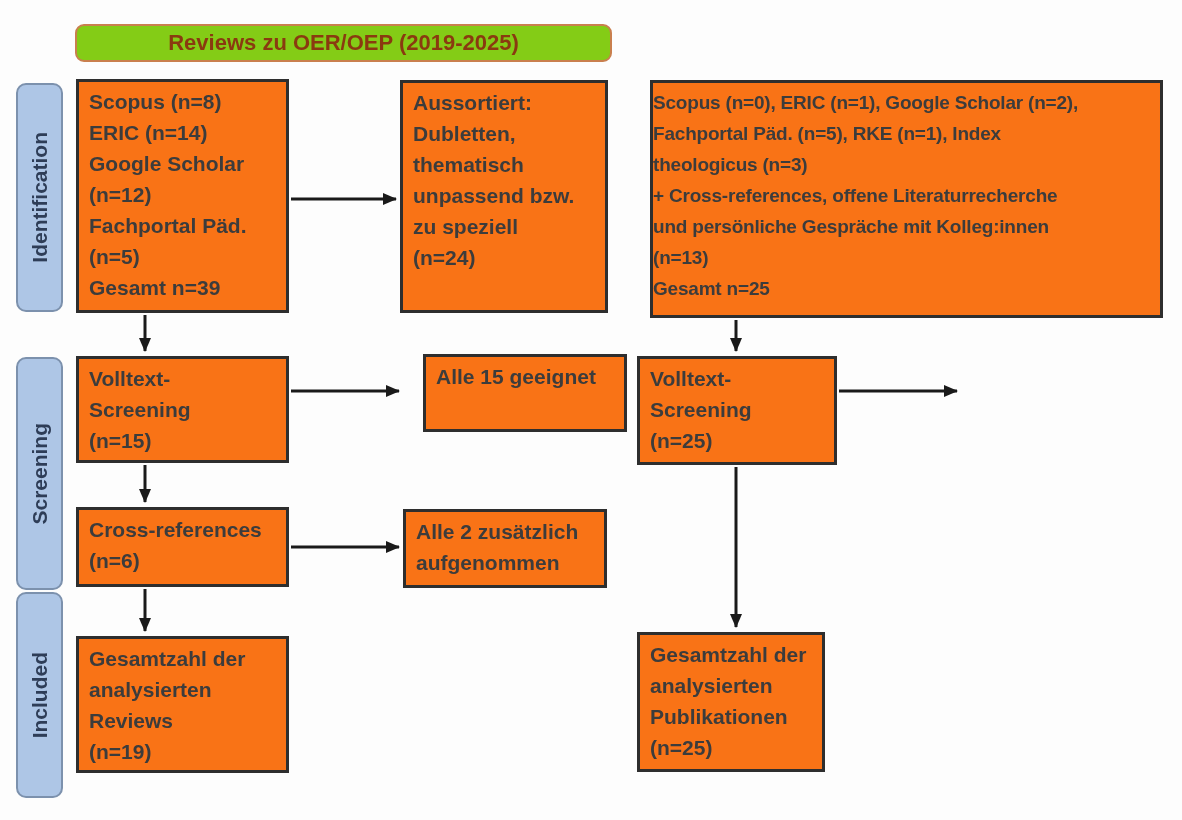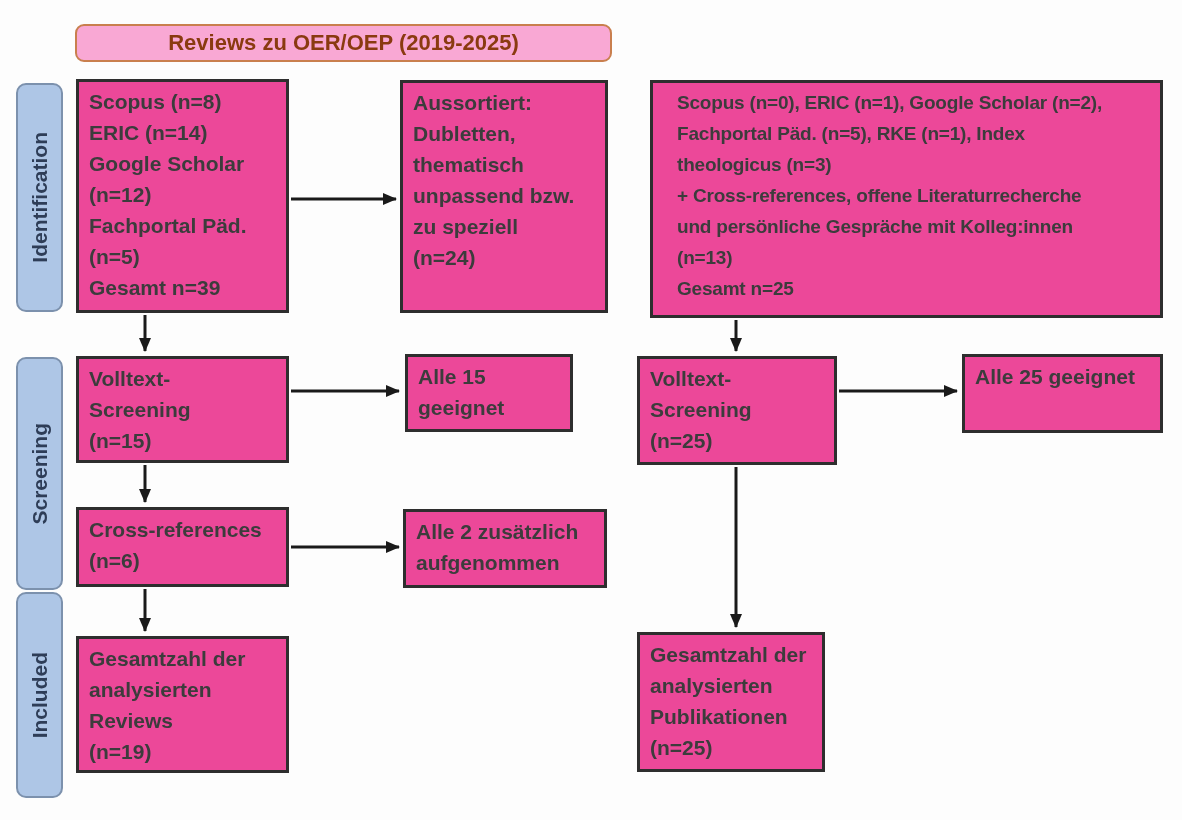--- a/index.html
+++ b/index.html
@@ -3,21 +3,21 @@
 <meta charset="utf-8">
 <style>
   html,body { margin:0; padding:0; background:#ffffff; }
   .canvas {
     position:relative; width:1182px; height:820px;
     background:#fdfdfd; overflow:hidden;
     font-family:"Liberation Sans", sans-serif;
   }
   .header {
     position:absolute; box-sizing:border-box; height:38px;
-    background:#f9a8d4; border:2px solid #C97F4E; border-radius:9px;
+    background:#84cc16; border:2px solid #C97F4E; border-radius:9px;
     color:#8A3A10; font-weight:700; font-size:22px;
     display:flex; align-items:center; justify-content:center;
   }
   #header-left  { left:75px;  top:24px; width:537px; }
   #header-right { left:630px; top:24px; width:533px; }
 
   .stage {
     position:absolute; box-sizing:border-box; left:16px; width:47px;
     background:#AEC6E6; border:2px solid #7C91AD; border-radius:10px;
     display:flex; align-items:center; justify-content:center;
@@ -25,31 +25,31 @@
   .stage span {
     writing-mode:vertical-rl; transform:rotate(180deg);
     color:#2E3D57; font-weight:700; font-size:21px; white-space:nowrap;
   }
   #stage-identification { top:83px;  height:229px; }
   #stage-screening      { top:357px; height:233px; }
   #stage-included       { top:592px; height:206px; }
 
   .box {
     position:absolute; box-sizing:border-box;
-    background:#ec4899; border:3px solid #2E2E2E;
+    background:#f97316; border:3px solid #2E2E2E;
     color:#3C3C3C; font-weight:700; font-size:21px; line-height:31px;
     padding:4px 10px; white-space:pre-line;
   }
-  .box.tight { font-size:19px; letter-spacing:-0.2px; padding:4px 24px; }
+  .box.tight { font-size:19px; letter-spacing:-0.2px; padding:4px 0; }
 
   #box-left-sources       { left:76px;  top:79px;  width:213px; height:234px; }
   #box-left-excluded      { left:400px; top:80px;  width:208px; height:233px; }
   #box-right-sources      { left:650px; top:80px;  width:513px; height:238px; }
   #box-left-fulltext      { left:76px;  top:356px; width:213px; height:107px; }
-  #box-left-fulltext-res  { left:405px; top:354px; width:168px; height:78px; }
+  #box-left-fulltext-res  { left:423px; top:354px; width:204px; height:78px; }
   #box-right-fulltext     { left:637px; top:356px; width:200px; height:109px; }
   #box-right-fulltext-res { left:962px; top:354px; width:201px; height:79px; }
   #box-left-crossref      { left:76px;  top:507px; width:213px; height:80px; }
   #box-left-crossref-res  { left:403px; top:509px; width:204px; height:79px; }
   #box-left-included      { left:76px;  top:636px; width:213px; height:137px; }
   #box-right-included     { left:637px; top:632px; width:188px; height:140px; }
 
   svg.arrows { position:absolute; left:0; top:0; width:1182px; height:820px; pointer-events:none; }
   svg.arrows line { stroke:#1A1A1A; stroke-width:3; }
 </style>
@@ -90,21 +90,20 @@
 und persönliche Gespräche mit Kolleg:innen
 (n=13)
 Gesamt n=25</div>
   <div class="box" id="box-left-fulltext">Volltext-
 Screening
 (n=15)</div>
   <div class="box" id="box-left-fulltext-res">Alle 15 geeignet</div>
   <div class="box" id="box-right-fulltext">Volltext-
 Screening
 (n=25)</div>
-  <div class="box" id="box-right-fulltext-res">Alle 25 geeignet</div>
   <div class="box" id="box-left-crossref">Cross-references
 (n=6)</div>
   <div class="box" id="box-left-crossref-res">Alle 2 zusätzlich
 aufgenommen</div>
   <div class="box" id="box-left-included">Gesamtzahl der
 analysierten
 Reviews
 (n=19)</div>
   <div class="box" id="box-right-included">Gesamtzahl der
 analysierten

